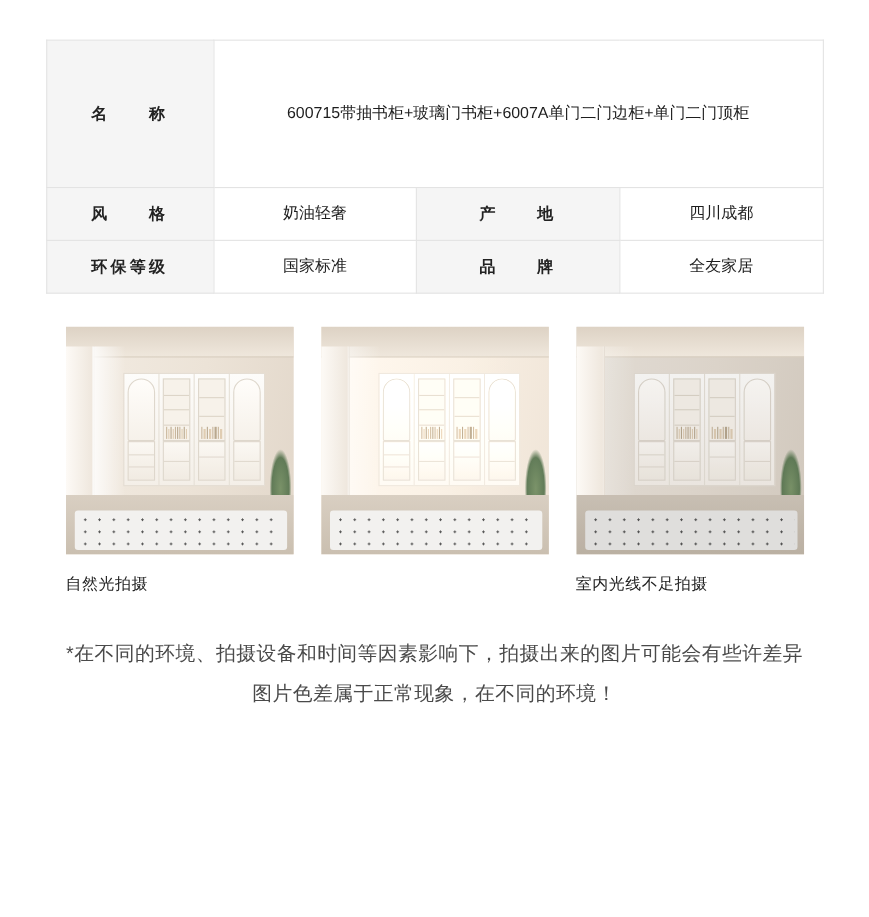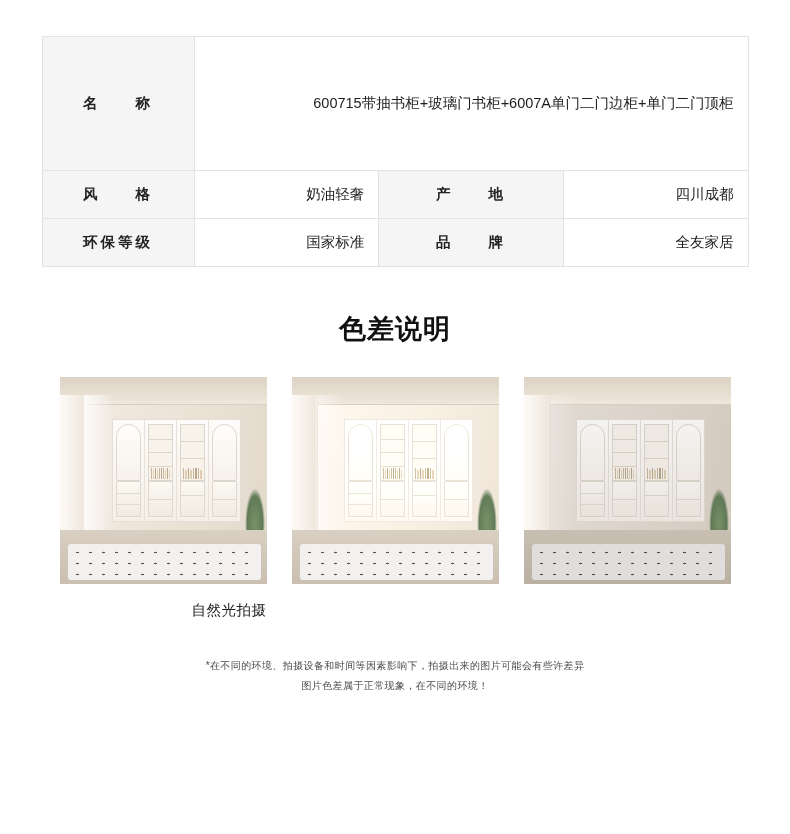--- a/index.html
+++ b/index.html
@@ -49,21 +49,21 @@
   .spec-table td.label {
     background: #f5f5f5;
     text-align: center;
     font-weight: bold;
     letter-spacing: 3px;
     color: #222;
     width: 152px;
   }
   .spec-table td.value {
     background: #ffffff;
-    text-align: right;
+    text-align: center;
     line-height: 1.75;
   }
   .row-name td { height: 134px; }
   .row-small td { height: 48px; }
   .name-value { padding-right: 20px; }
 
   
   .photos {
     display: flex;
     justify-content: center;
@@ -74,21 +74,21 @@
     width: 207px;
   }
   .photo {
     width: 207px;
     height: 207px;
     position: relative;
     overflow: hidden;
     background: #efe9e1;
   }
   .caption {
-    text-align: right;
+    text-align: left;
     font-size: 14.5px;
     color: #222;
     margin-top: 17px;
     letter-spacing: 0.5px;
   }
 
   
   .scene { position: absolute; inset: 0; }
   .wall {
     position: absolute; left: 0; top: 0; right: 0; bottom: 0;
@@ -182,21 +182,21 @@
   .photo.dim .cabinet { filter: brightness(0.96) saturate(0.92); }
   .photo.dim .floor { filter: brightness(0.92); }
   .photo.natural .light-shaft { opacity: 1; }
   .photo.studio .light-shaft { opacity: .55; }
   .photo.dim .light-shaft { opacity: .3; }
 
   
   .footnote {
     margin-top: 36px;
     text-align: center;
-    font-size: 10px;
+    font-size: 18px;
     color: #4a4a4a;
     line-height: 2.0;
   }
   .footnote div { letter-spacing: 0.4px; }
 </style>
 </head>
 <body>
 
 <div class="page">
 
@@ -215,21 +215,20 @@
       </tr>
       <tr class="row-small">
         <td class="label">环保等级</td>
         <td class="value">国家标准</td>
         <td class="label">品　　牌</td>
         <td class="value">全友家居</td>
       </tr>
     </tbody>
   </table>
 
-  <div class="section-title" id="color-title">色差说明</div>
 
   <div class="photos">
 
     <div class="photo-item">
       <div class="photo natural">
         <div class="scene">
           <div class="wall"></div>
           <div class="ceiling"></div>
           <div class="left-panel"></div>
           <div class="light-shaft"></div>
@@ -437,20 +436,21 @@
               </div>
           </div>
           <div class="plant"></div>
           <div class="floor">
               <div class="rug">
                 <div class="dots"></div>
               </div>
             </div>
         </div>
       </div>
+      <div class="caption">室内光线不足拍摄</div>
     </div>
 
   </div>
 
   <div class="footnote">
     <div>*在不同的环境、拍摄设备和时间等因素影响下，拍摄出来的图片可能会有些许差异</div>
     <div>图片色差属于正常现象，在不同的环境！</div>
   </div>
 
 </div>

